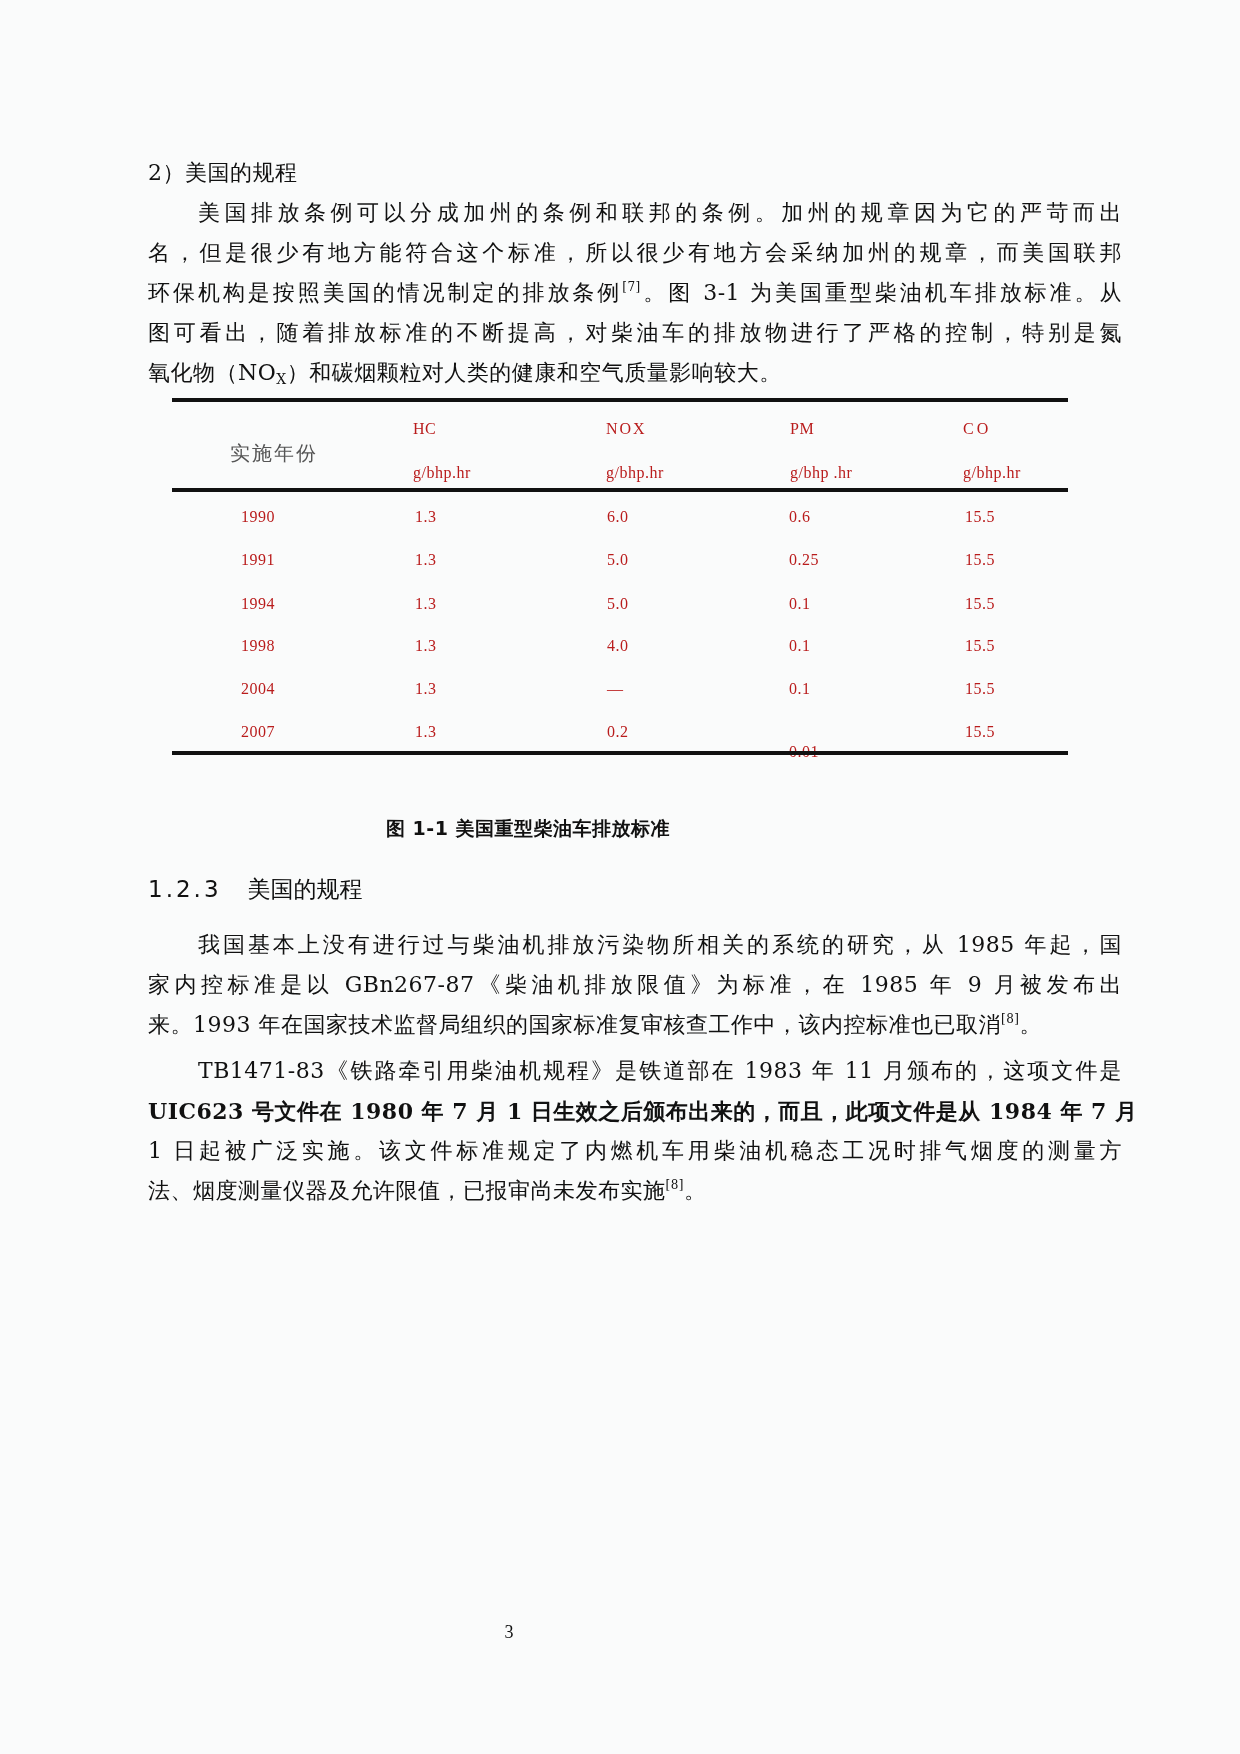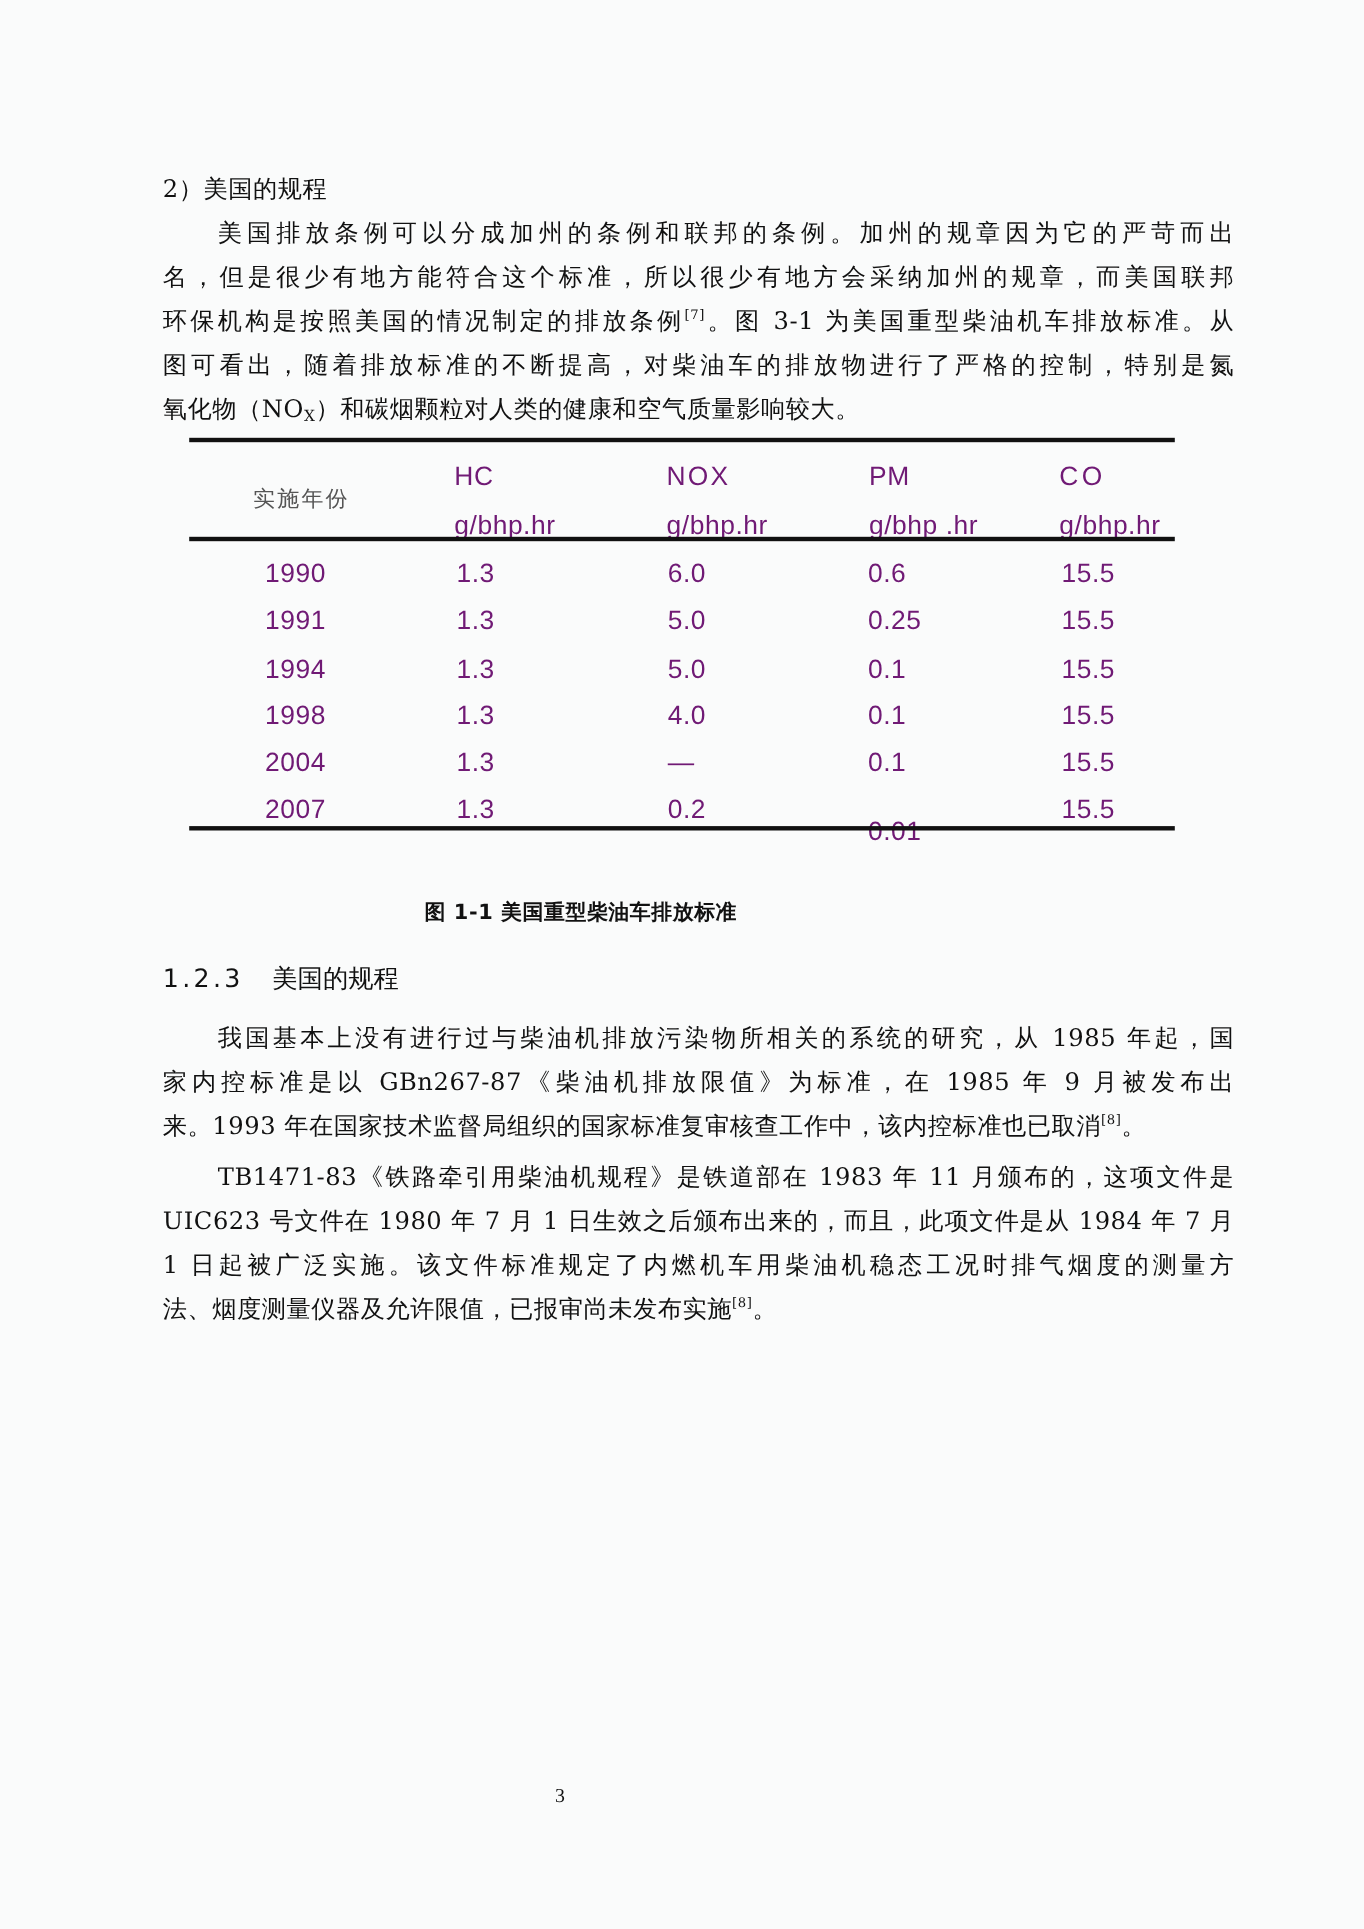--- a/index.html
+++ b/index.html
@@ -22,23 +22,23 @@
     }
     .indent { left: 198px; width: 924px; }
     .justify { text-align: justify; text-align-last: justify; }
     sup { font-size: 12px; vertical-align: 9px; line-height: 0; }
     sub { font-size: 14px; vertical-align: -4px; line-height: 0; }
 
     .rule { position: absolute; height: 4px; background: #111; }
 
     .cell {
       position: absolute;
-      font-family: Liberation Sans, sans-serif;
-      font-size: 24px;
-      color: #701a75;
+      font-family: Liberation Serif, serif;
+      font-size: 16px;
+      color: #b91c1c;
       white-space: nowrap;
       letter-spacing: 0.5px;
     }
     .hdr-cn { font-family: "DejaVu Serif", serif; font-size: 20px; color: #555; letter-spacing: 2px; }
 
     .caption {
       position: absolute;
       left: 0; width: 1056px; top: 816px;
       text-align: center;
       font-family: "DejaVu Sans", "Liberation Sans", sans-serif;
@@ -142,18 +142,18 @@
 </div>
 
 <div>
   <div class="para-line indent justify" style="top:930px;">我国基本上没有进行过与柴油机排放污染物所相关的系统的研究，从 1985 年起，国</div>
   <div class="para-line justify" style="top:970px;">家内控标准是以 GBn267-87《柴油机排放限值》为标准，在 1985 年 9 月被发布出</div>
   <div class="para-line" style="top:1010px;"><span>来。1993 年在国家技术监督局组织的国家标准复审核查工作中，该内控标准也已取消</span><sup>[8]</sup><span>。</span></div>
 </div>
 
 <div>
   <div class="para-line indent justify" style="top:1056px;">TB1471-83《铁路牵引用柴油机规程》是铁道部在 1983 年 11 月颁布的，这项文件是</div>
-  <div class="para-line justify" style="top:1096px;">UIC623 号文件在 1980 年 7 月 1 日生效之后颁布出来的，而且，此项文件是从 1984 年 7 月</div>
+  <div class="para-line justify" style="top:1096px;font-weight:bold;">UIC623 号文件在 1980 年 7 月 1 日生效之后颁布出来的，而且，此项文件是从 1984 年 7 月</div>
   <div class="para-line justify" style="top:1136px;">1 日起被广泛实施。该文件标准规定了内燃机车用柴油机稳态工况时排气烟度的测量方</div>
   <div class="para-line" style="top:1176px;"><span>法、烟度测量仪器及允许限值，已报审尚未发布实施</span><sup>[8]</sup><span>。</span></div>
 </div>
 
 <div class="page-number">3</div>
 
 </body></html>

